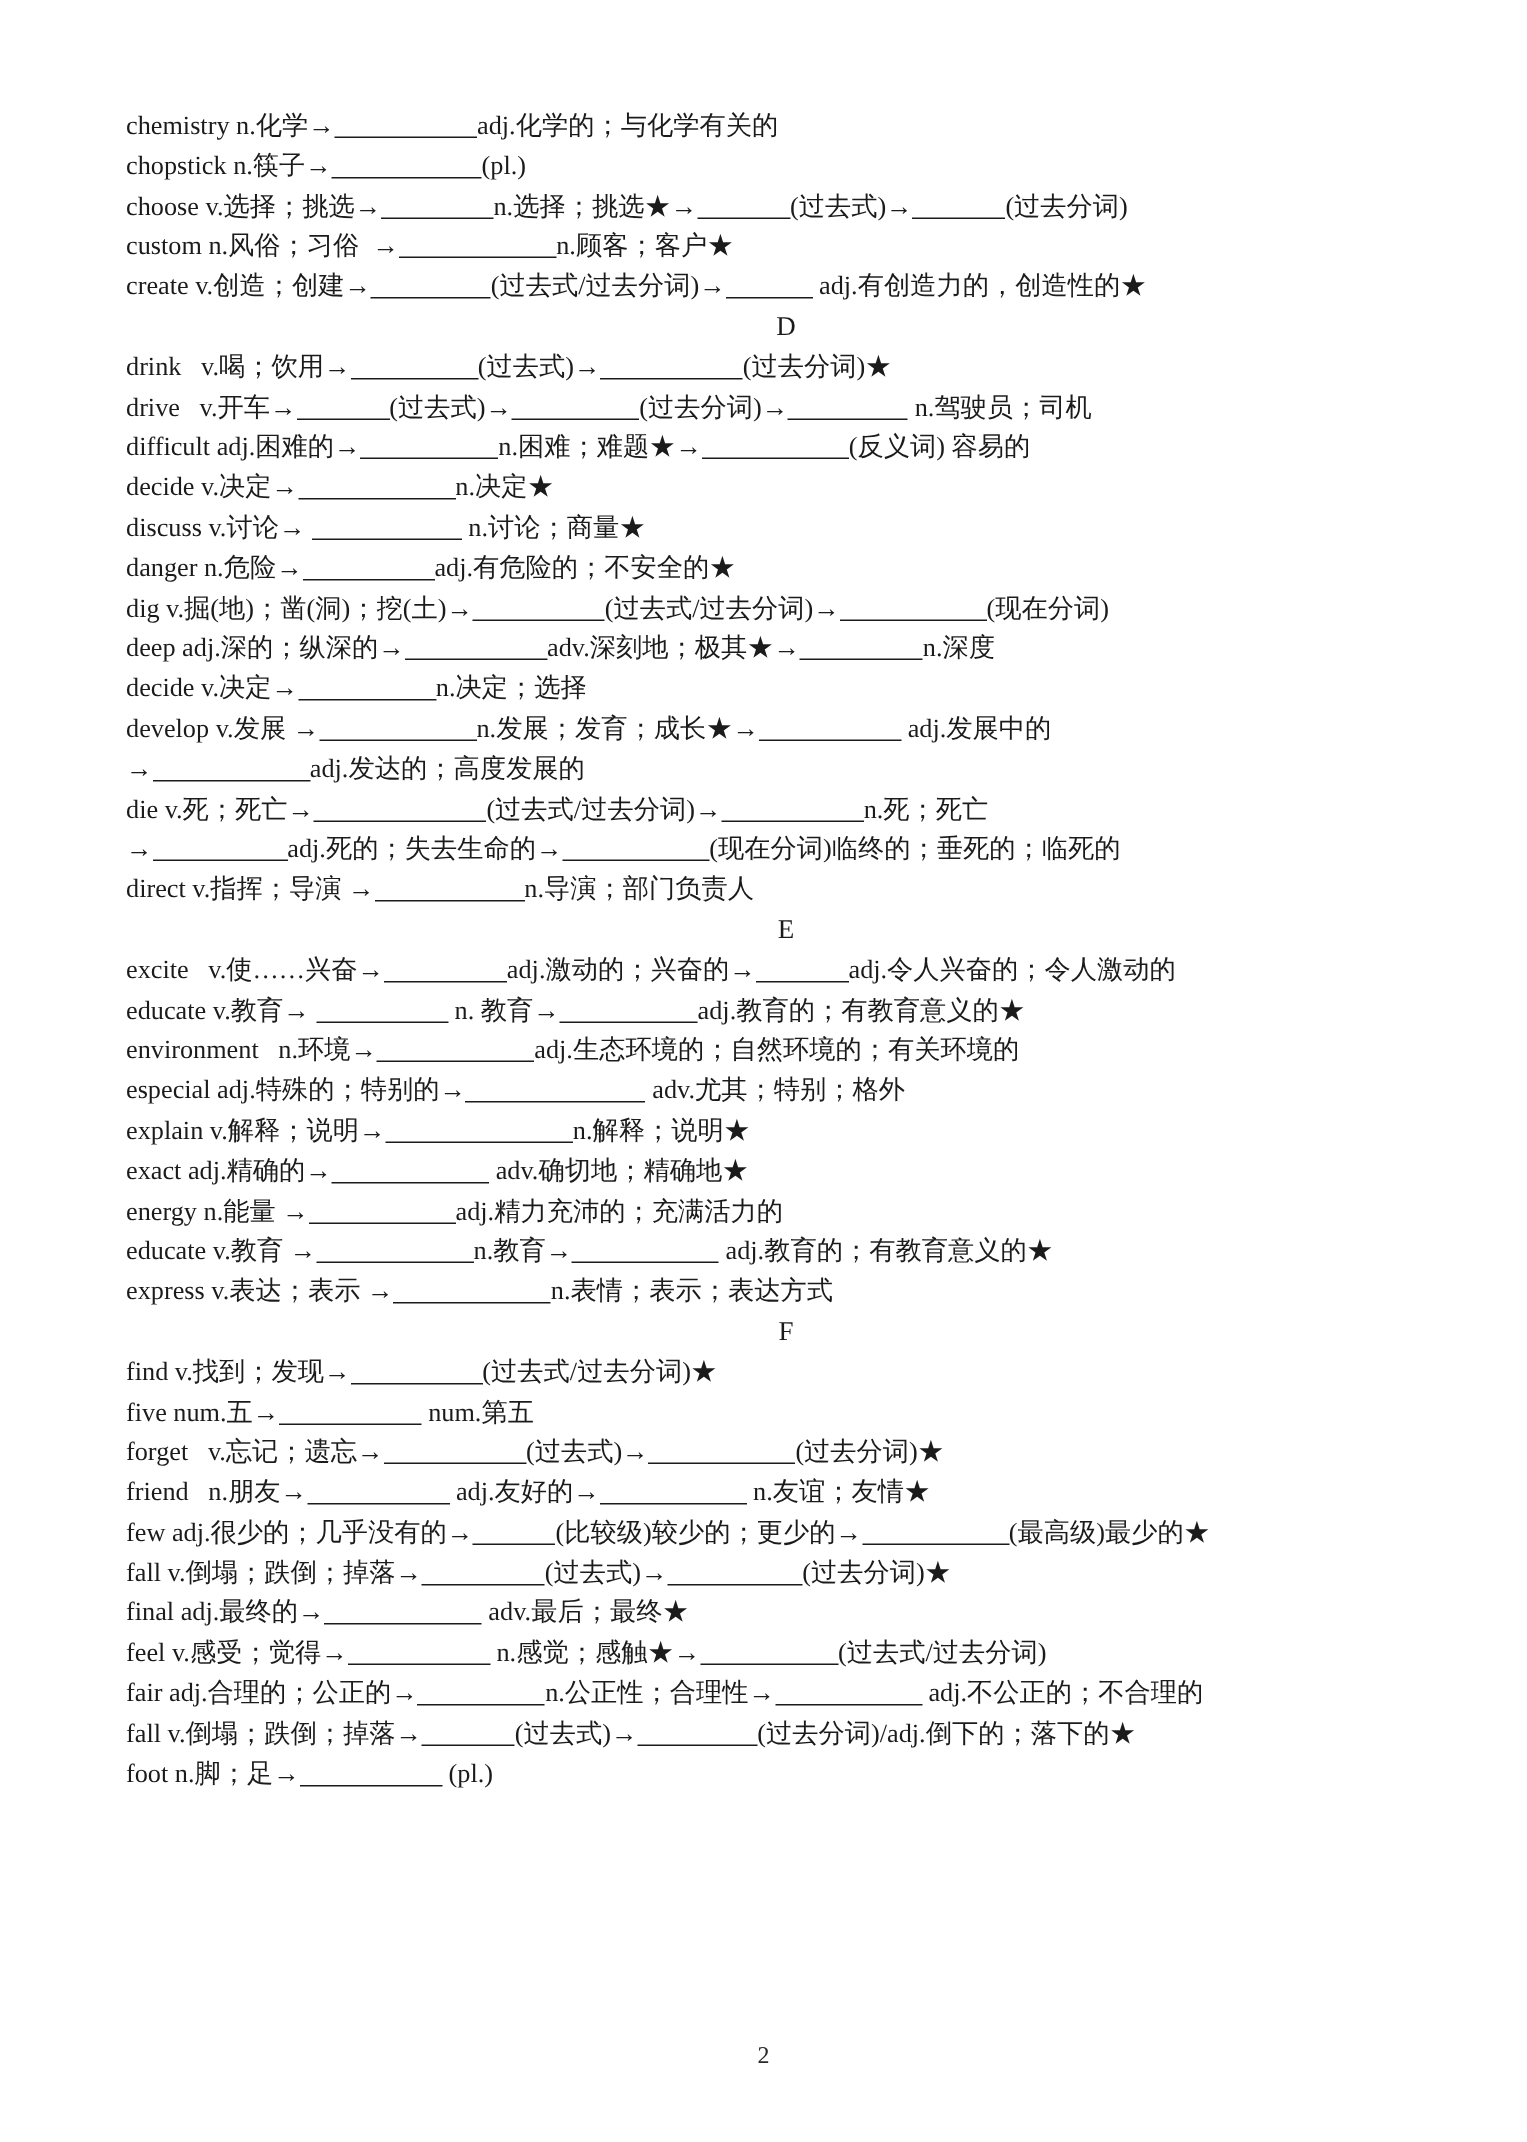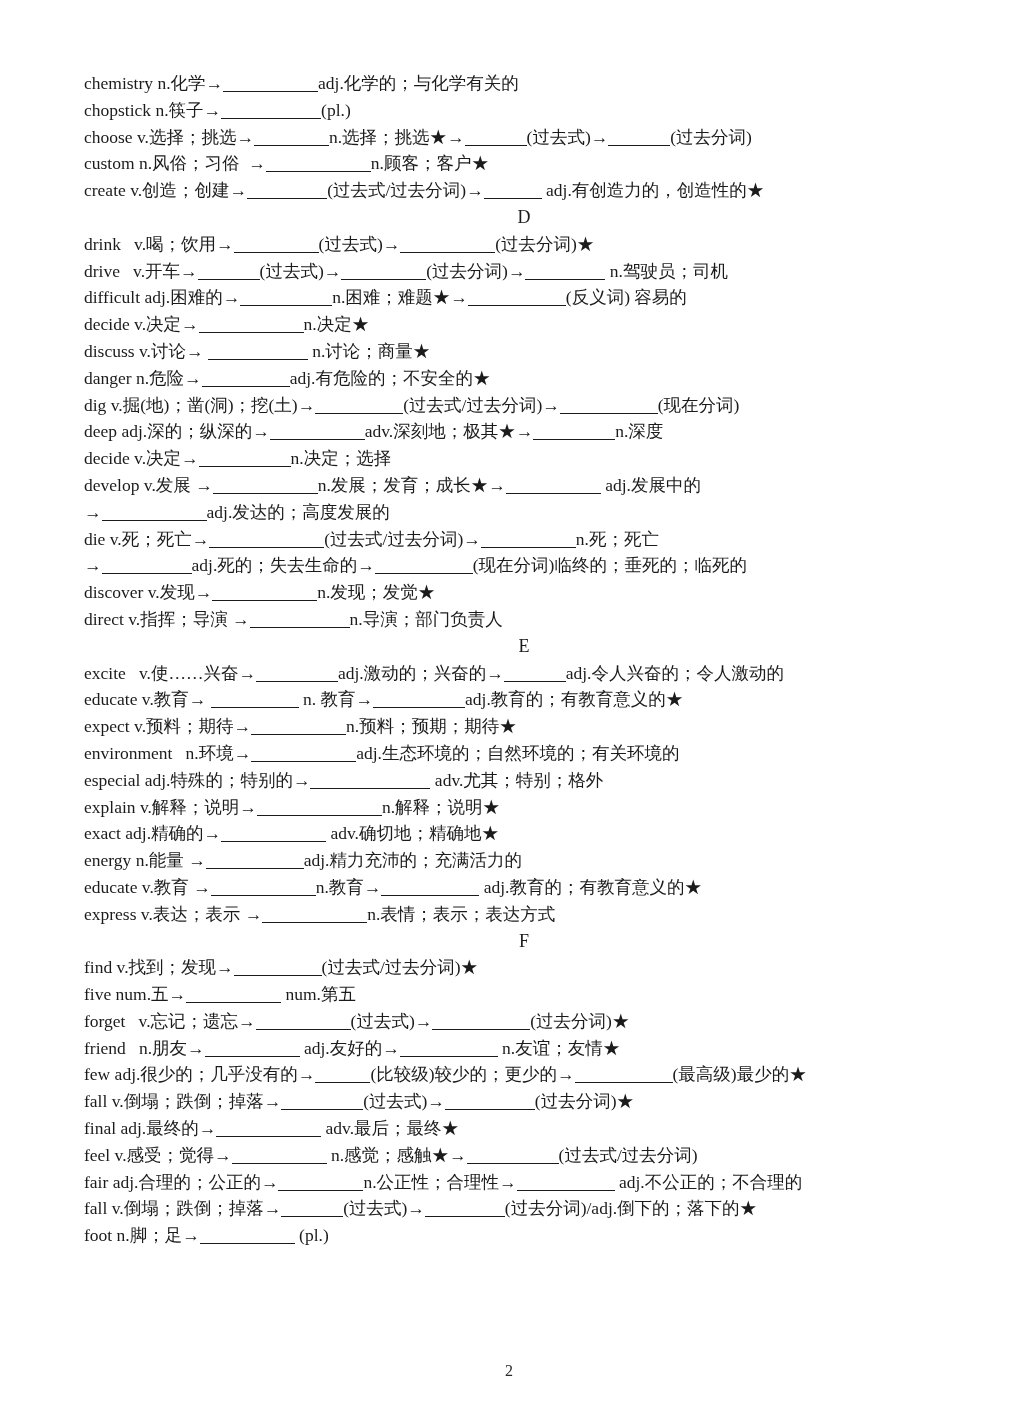--- a/index.html
+++ b/index.html
@@ -71,26 +71,24 @@
       <div class="line"><span class="seg">decide v.决定→</span><span class="blank" style="width: 105px;"></span><span class="seg">n.决定★</span></div>
       <div class="line"><span class="seg">discuss v.讨论→ </span><span class="blank" style="width: 100px;"></span><span class="seg"> n.讨论；商量★</span></div>
       <div class="line"><span class="seg">danger n.危险→</span><span class="blank" style="width: 88px;"></span><span class="seg">adj.有危险的；不安全的★</span></div>
       <div class="line"><span class="seg">dig v.掘(地)；凿(洞)；挖(土)→</span><span class="blank" style="width: 88px;"></span><span class="seg">(过去式/过去分词)→</span><span class="blank" style="width: 98px;"></span><span class="seg">(现在分词)</span></div>
       <div class="line"><span class="seg">deep adj.深的；纵深的→</span><span class="blank" style="width: 95px;"></span><span class="seg">adv.深刻地；极其★→</span><span class="blank" style="width: 82px;"></span><span class="seg">n.深度</span></div>
       <div class="line"><span class="seg">decide v.决定→</span><span class="blank" style="width: 92px;"></span><span class="seg">n.决定；选择</span></div>
       <div class="line"><span class="seg">develop v.发展 →</span><span class="blank" style="width: 105px;"></span><span class="seg">n.发展；发育；成长★→</span><span class="blank" style="width: 95px;"></span><span class="seg"> adj.发展中的</span></div>
       <div class="line"><span class="seg">→</span><span class="blank" style="width: 105px;"></span><span class="seg">adj.发达的；高度发展的</span></div>
       <div class="line"><span class="seg">die v.死；死亡→</span><span class="blank" style="width: 115px;"></span><span class="seg">(过去式/过去分词)→</span><span class="blank" style="width: 95px;"></span><span class="seg">n.死；死亡</span></div>
       <div class="line"><span class="seg">→</span><span class="blank" style="width: 90px;"></span><span class="seg">adj.死的；失去生命的→</span><span class="blank" style="width: 98px;"></span><span class="seg">(现在分词)临终的；垂死的；临死的</span></div>
-      <div class="line"><span class="seg">discover v.发现→</span><span class="blank" style="width: 105px;"></span><span class="seg">n.发现；发觉★</span></div>
       <div class="line"><span class="seg">direct v.指挥；导演 →</span><span class="blank" style="width: 100px;"></span><span class="seg">n.导演；部门负责人</span></div>
       <div class="heading">E</div>
       <div class="line"><span class="seg">excite   v.使……兴奋→</span><span class="blank" style="width: 82px;"></span><span class="seg">adj.激动的；兴奋的→</span><span class="blank" style="width: 62px;"></span><span class="seg">adj.令人兴奋的；令人激动的</span></div>
       <div class="line"><span class="seg">educate v.教育→ </span><span class="blank" style="width: 88px;"></span><span class="seg"> n. 教育→</span><span class="blank" style="width: 92px;"></span><span class="seg">adj.教育的；有教育意义的★</span></div>
-      <div class="line"><span class="seg">expect v.预料；期待→</span><span class="blank" style="width: 95px;"></span><span class="seg">n.预料；预期；期待★</span></div>
       <div class="line"><span class="seg">environment   n.环境→</span><span class="blank" style="width: 105px;"></span><span class="seg">adj.生态环境的；自然环境的；有关环境的</span></div>
       <div class="line"><span class="seg">especial adj.特殊的；特别的→</span><span class="blank" style="width: 120px;"></span><span class="seg"> adv.尤其；特别；格外</span></div>
       <div class="line"><span class="seg">explain v.解释；说明→</span><span class="blank" style="width: 125px;"></span><span class="seg">n.解释；说明★</span></div>
       <div class="line"><span class="seg">exact adj.精确的→</span><span class="blank" style="width: 105px;"></span><span class="seg"> adv.确切地；精确地★</span></div>
       <div class="line"><span class="seg">energy n.能量 →</span><span class="blank" style="width: 98px;"></span><span class="seg">adj.精力充沛的；充满活力的</span></div>
       <div class="line"><span class="seg">educate v.教育 →</span><span class="blank" style="width: 105px;"></span><span class="seg">n.教育→</span><span class="blank" style="width: 98px;"></span><span class="seg"> adj.教育的；有教育意义的★</span></div>
       <div class="line"><span class="seg">express v.表达；表示 →</span><span class="blank" style="width: 105px;"></span><span class="seg">n.表情；表示；表达方式</span></div>
       <div class="heading">F</div>
       <div class="line"><span class="seg">find v.找到；发现→</span><span class="blank" style="width: 88px;"></span><span class="seg">(过去式/过去分词)★</span></div>
       <div class="line"><span class="seg">five num.五→</span><span class="blank" style="width: 95px;"></span><span class="seg"> num.第五</span></div>

